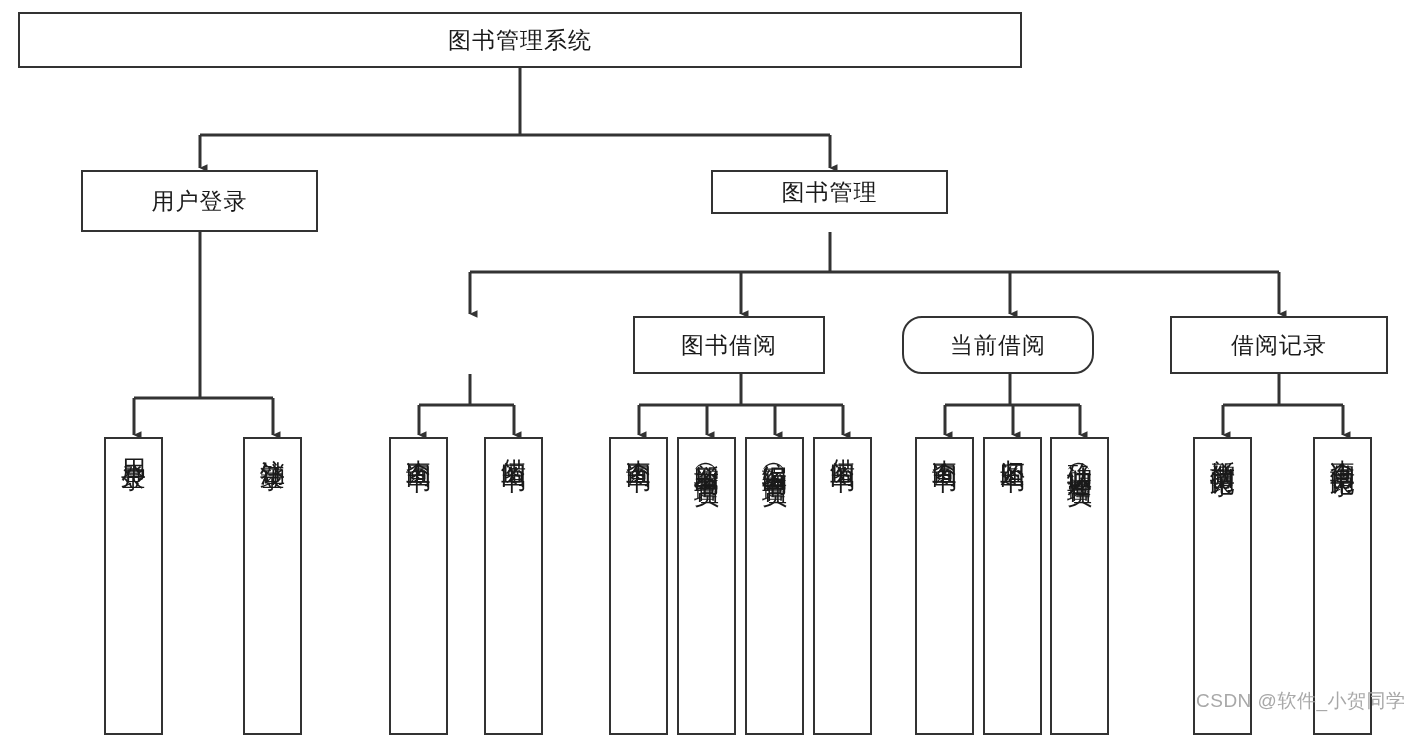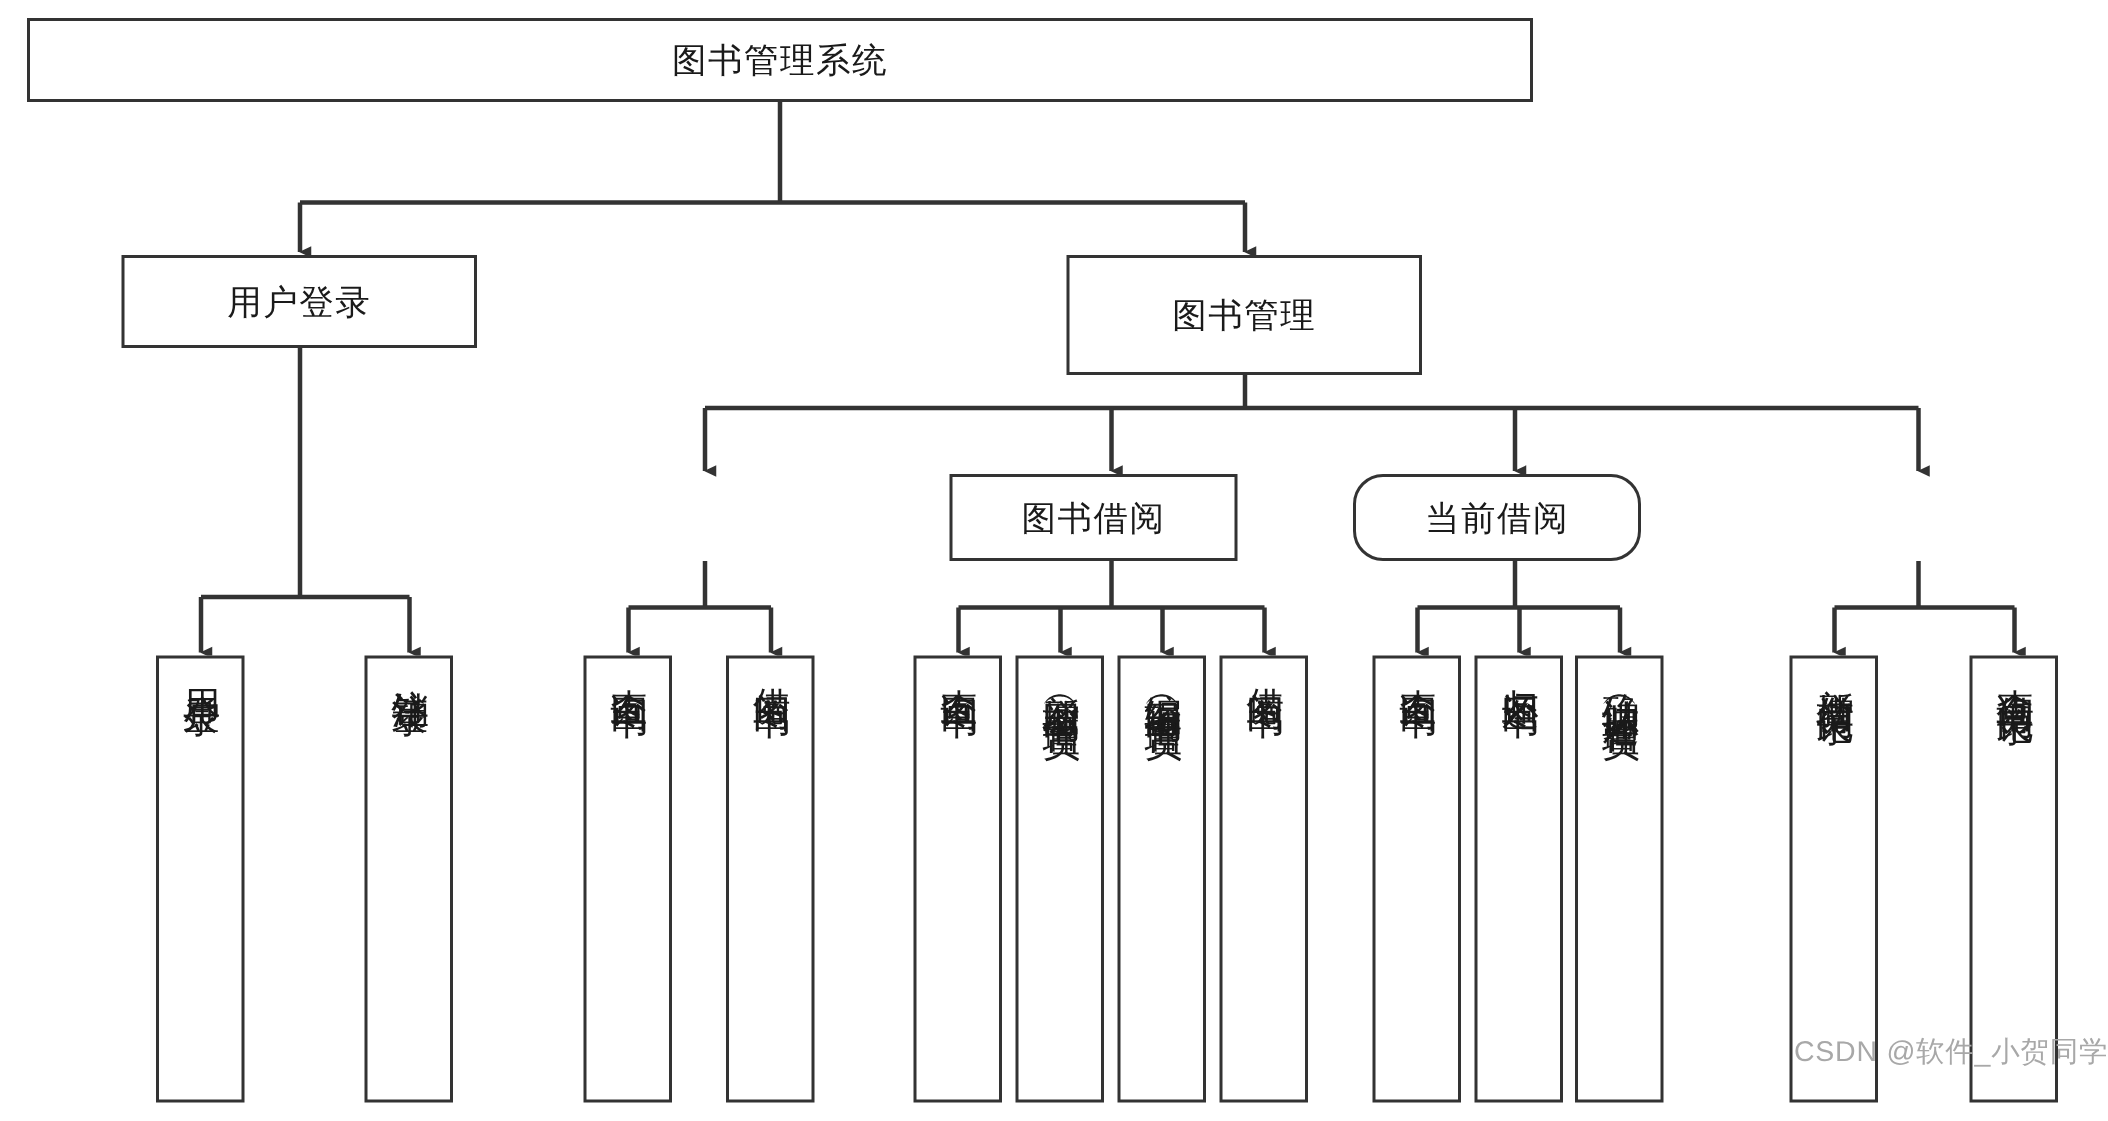--- a/index.html
+++ b/index.html
@@ -119,29 +119,32 @@
       </g>
   </svg>
 
   <div class="node-box horiz" style="left: 18px; top: 12px; width: 1004px; height: 56px;">
     <span class="node-label-h">图书管理系统</span>
   </div>
 
   <div class="node-box horiz" style="left: 81px; top: 170px; width: 237px; height: 62px;">
     <span class="node-label-h">用户登录</span>
   </div>
-  <div class="node-box horiz" style="left: 711px; top: 170px; width: 237px; height: 80px;">
+  <div class="node-box horiz" style="left: 711px; top: 170px; width: 237px; height: 44px;">
     <span class="node-label-h">图书管理</span>
   </div>
 
   <div class="node-box horiz" style="left: 633px; top: 316px; width: 192px; height: 58px;">
     <span class="node-label-h">图书借阅</span>
   </div>
   <div class="node-box horiz" style="left: 902px; top: 316px; width: 192px; height: 58px; border-radius: 20px;">
     <span class="node-label-h">当前借阅</span>
+  </div>
+  <div class="node-box horiz" style="left: 1170px; top: 316px; width: 218px; height: 58px;">
+    <span class="node-label-h">借阅记录</span>
   </div>
 
   <div class="node-box vert vcenter" style="left: 104px; top: 437px; width: 59px; height: 298px; padding-top: 0px;">
     <span class="node-label-v">用户登录</span>
   </div>
   <div class="node-box vert vcenter" style="left: 243px; top: 437px; width: 59px; height: 298px; padding-top: 0px;">
     <span class="node-label-v">注销登录</span>
   </div>
   <div class="node-box vert vcenter" style="left: 389px; top: 437px; width: 59px; height: 298px; padding-top: 0px;">
     <span class="node-label-v">查询图书</span>

